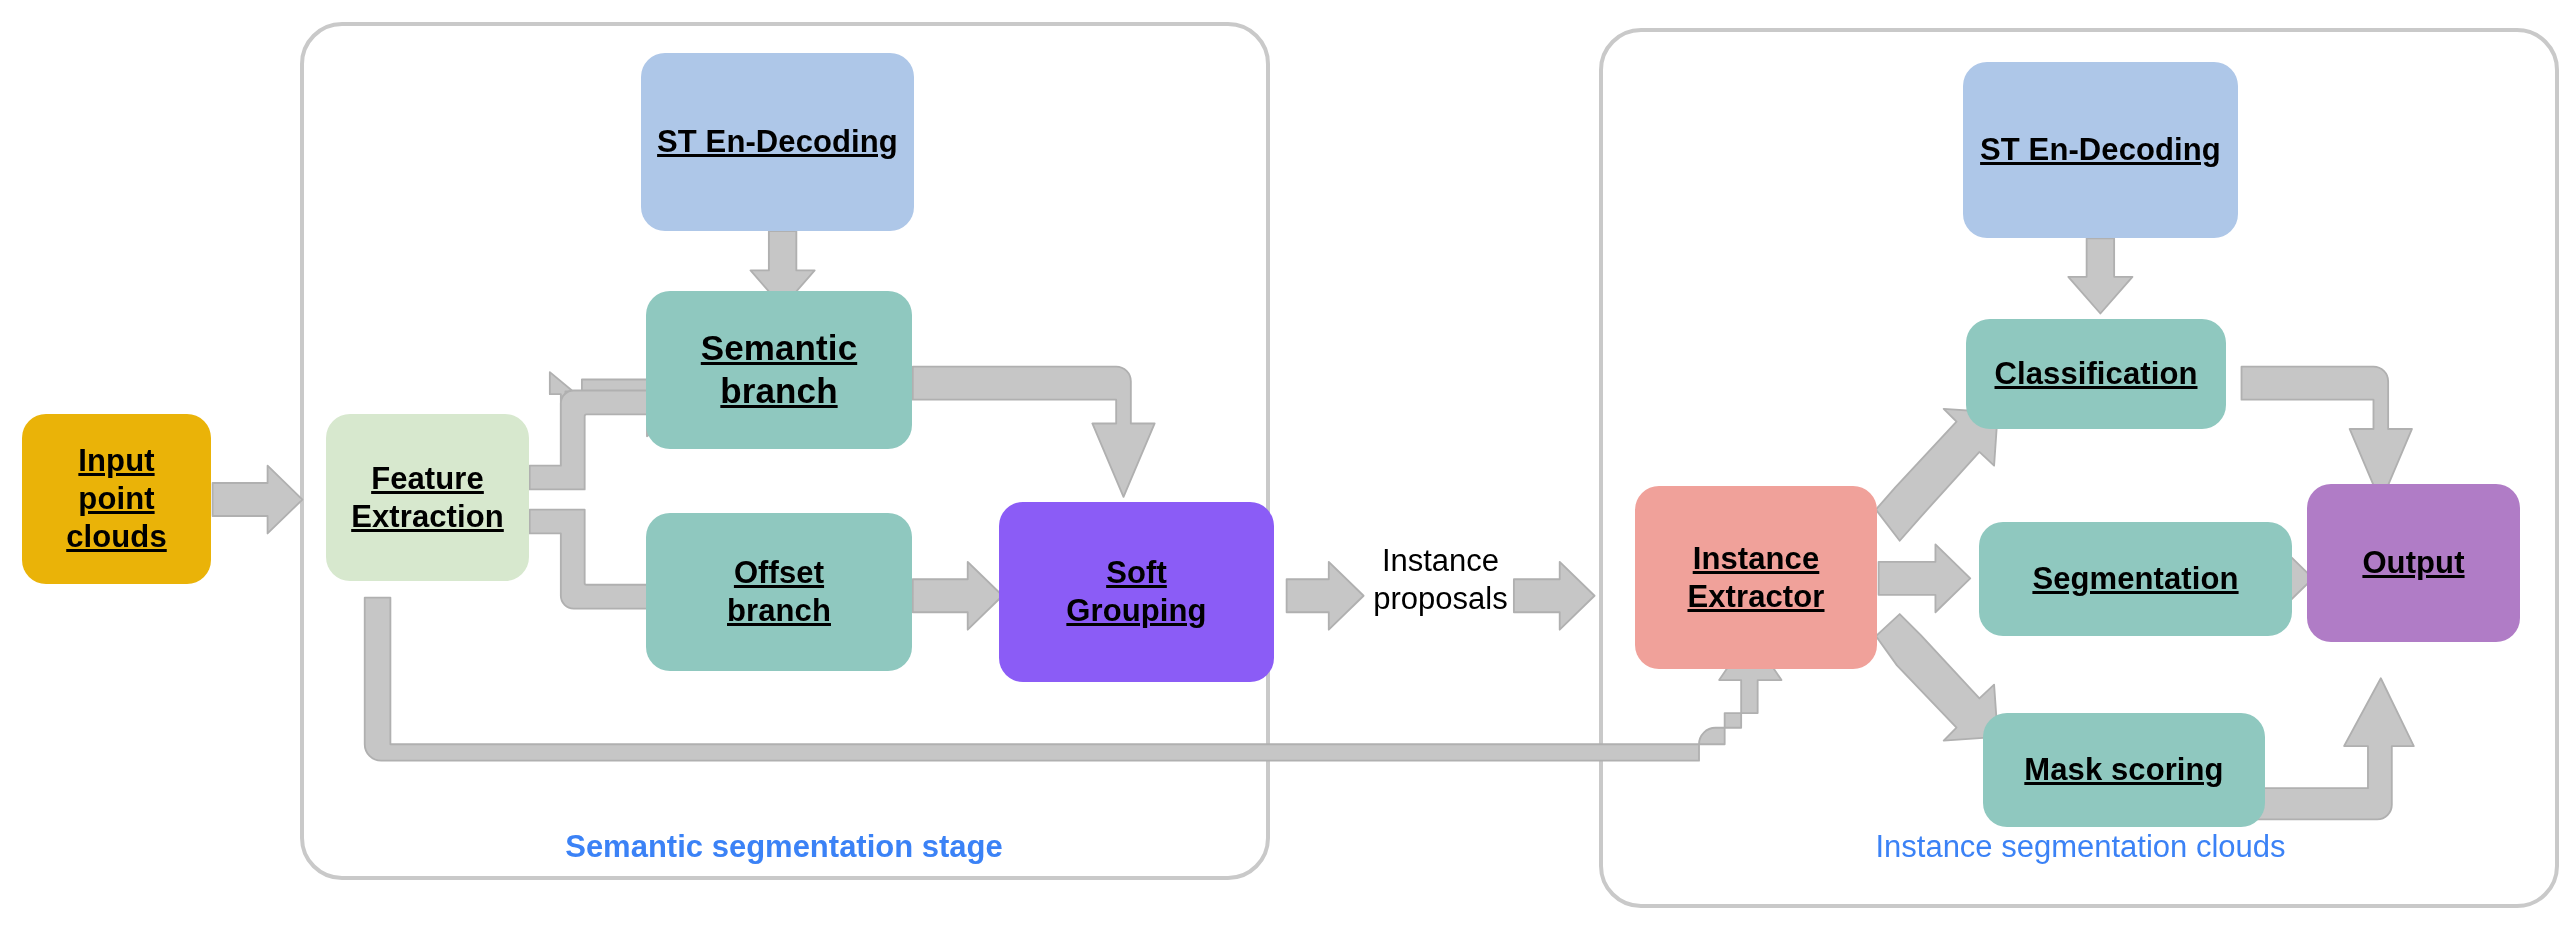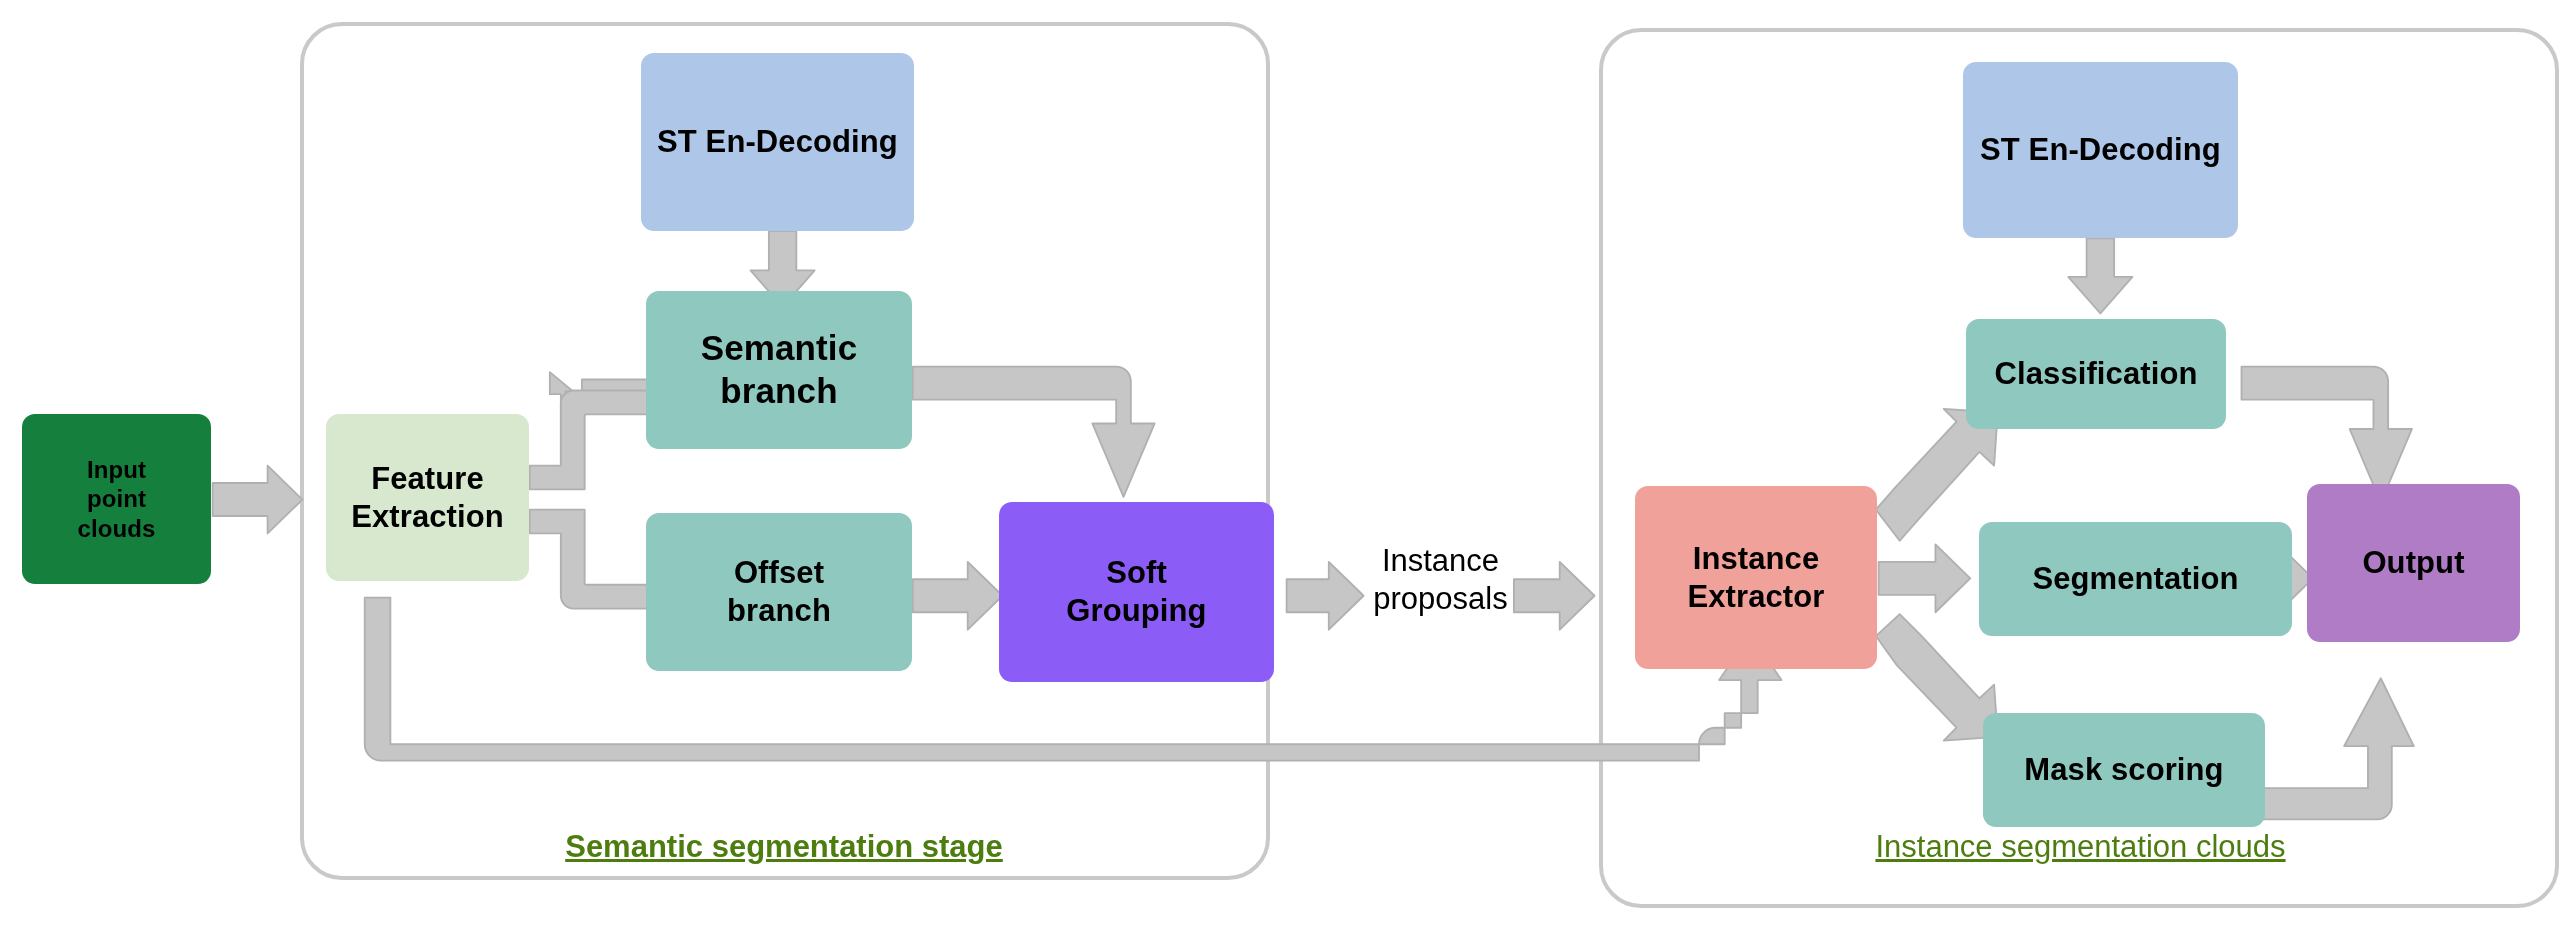--- a/index.html
+++ b/index.html
@@ -19,49 +19,49 @@
   .stage-panel {
     position: absolute;
     border: 4.6px solid #c9c9c9;
     border-radius: 42px;
     background: transparent;
     box-sizing: border-box;
   }
   .node {
     position: absolute;
     box-sizing: border-box;
-    border-radius: 13px;
+    border-radius: 24px;
     display: flex;
     align-items: center;
     justify-content: center;
     text-align: center;
     color: #000000;
     font-weight: bold;
     line-height: 1.22;
     letter-spacing: 0.1px;
     padding: 1.8px 5.5px;
+    text-decoration: underline;
   }
   .plain-label {
     position: absolute;
     display: flex;
     align-items: center;
     justify-content: center;
     text-align: center;
     color: #000000;
     line-height: 1.22;
     font-weight: normal;
   }
   .stage-caption {
     position: absolute;
     display: flex;
     align-items: center;
     justify-content: center;
     text-align: center;
-    color: #4d7c0f;
-    text-decoration: underline;
+    color: #3b82f6;
   }
   .stage-caption.bold { font-weight: bold; }
   svg.arrows {
     position: absolute;
     left: 0; top: 0;
     width: 2576px;
     height: 934px;
     pointer-events: none;
   }
   .arrow-shape {
@@ -109,21 +109,21 @@
 
     <polygon class="arrow-shape" points="2047,694 2073,670 2096,693 2160,762 2176,747 2180,804 2121,808 2135,794 2070,726"></polygon>
 
     <path class="arrow-shape" d="M 2446,400 L 2590,400 A 16,16 0 0 1 2606,416 L 2606,468 L 2632,468 L 2598,548 L 2564,468 L 2590,468 L 2590,436 L 2446,436 Z"></path>
 
     <polygon class="arrow-shape" points="2450,613 2486,613 2486,594 2524,631 2486,668 2486,649 2450,649"></polygon>
 
     <path class="arrow-shape" d="M 2440,860 L 2584,860 L 2584,814 L 2558,814 L 2598,740 L 2634,814 L 2610,814 L 2610,878 A 16,16 0 0 1 2594,894 L 2440,894 Z"></path>
   </svg>
 
-  <div class="node" style="left:22px; top:414px; width:189px; height:170px; background:#15803d; font-size:24px;">Input<br>point<br>clouds</div>
+  <div class="node" style="left:22px; top:414px; width:189px; height:170px; background:#eab308; font-size:31px;">Input<br>point<br>clouds</div>
 
   <div class="node" style="left:326px; top:414px; width:203px; height:167px; background:#d7e8ce; font-size:31px;">Feature<br>Extraction</div>
 
   <div class="node" style="left:641px; top:53px; width:273px; height:178px; background:#aec7e8; font-size:31px;">ST En-Decoding</div>
 
   <div class="node" style="left:646px; top:291px; width:266px; height:158px; background:#8fc8bf; font-size:35px;">Semantic<br>branch</div>
 
   <div class="node" style="left:646px; top:513px; width:266px; height:158px; background:#8fc8bf; font-size:31px;">Offset<br>branch</div>
 
   <div class="node" style="left:999px; top:502px; width:275px; height:180px; background:#8b5cf6; font-size:31px;">Soft<br>Grouping</div>

